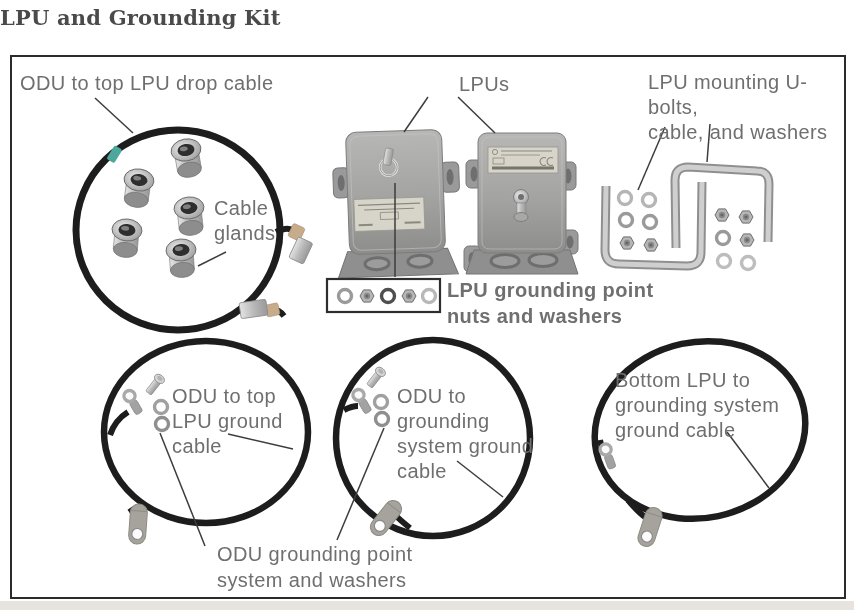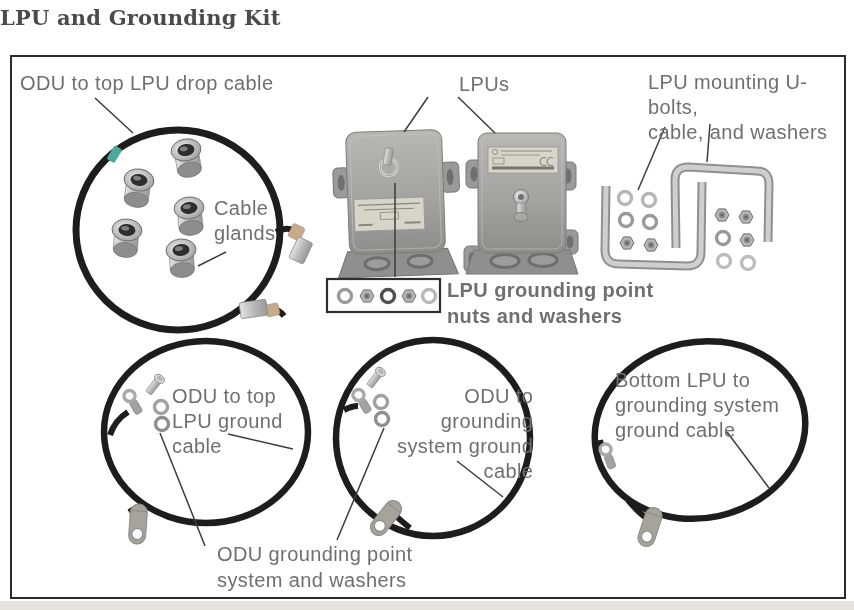--- a/index.html
+++ b/index.html
@@ -232,21 +232,21 @@
 <div class="label" style="left:427px;top:72px;margin-left:32px;">LPUs</div>
 <div class="label" style="left:648px;top:70px;">LPU mounting U-bolts,
 cable, and washers</div>
 <div class="label" style="left:214px;top:196px;">Cable
 glands</div>
 <div class="label lh26" style="left:447px;top:277px;font-weight:bold;">LPU grounding point
 nuts and washers</div>
 <div class="label" style="left:172px;top:384px;">ODU to top
 LPU ground
 cable</div>
-<div class="label" style="left:397px;top:384px;text-align:right;">ODU to
+<div class="label" style="left:397px;top:384px;">ODU to
 grounding
 system ground
 cable</div>
 <div class="label" style="left:615px;top:368px;">Bottom LPU to
 grounding system
 ground cable</div>
 <div class="label lh26" style="left:217px;top:541px;">ODU grounding point
 system and washers</div>
 
 </body></html>

